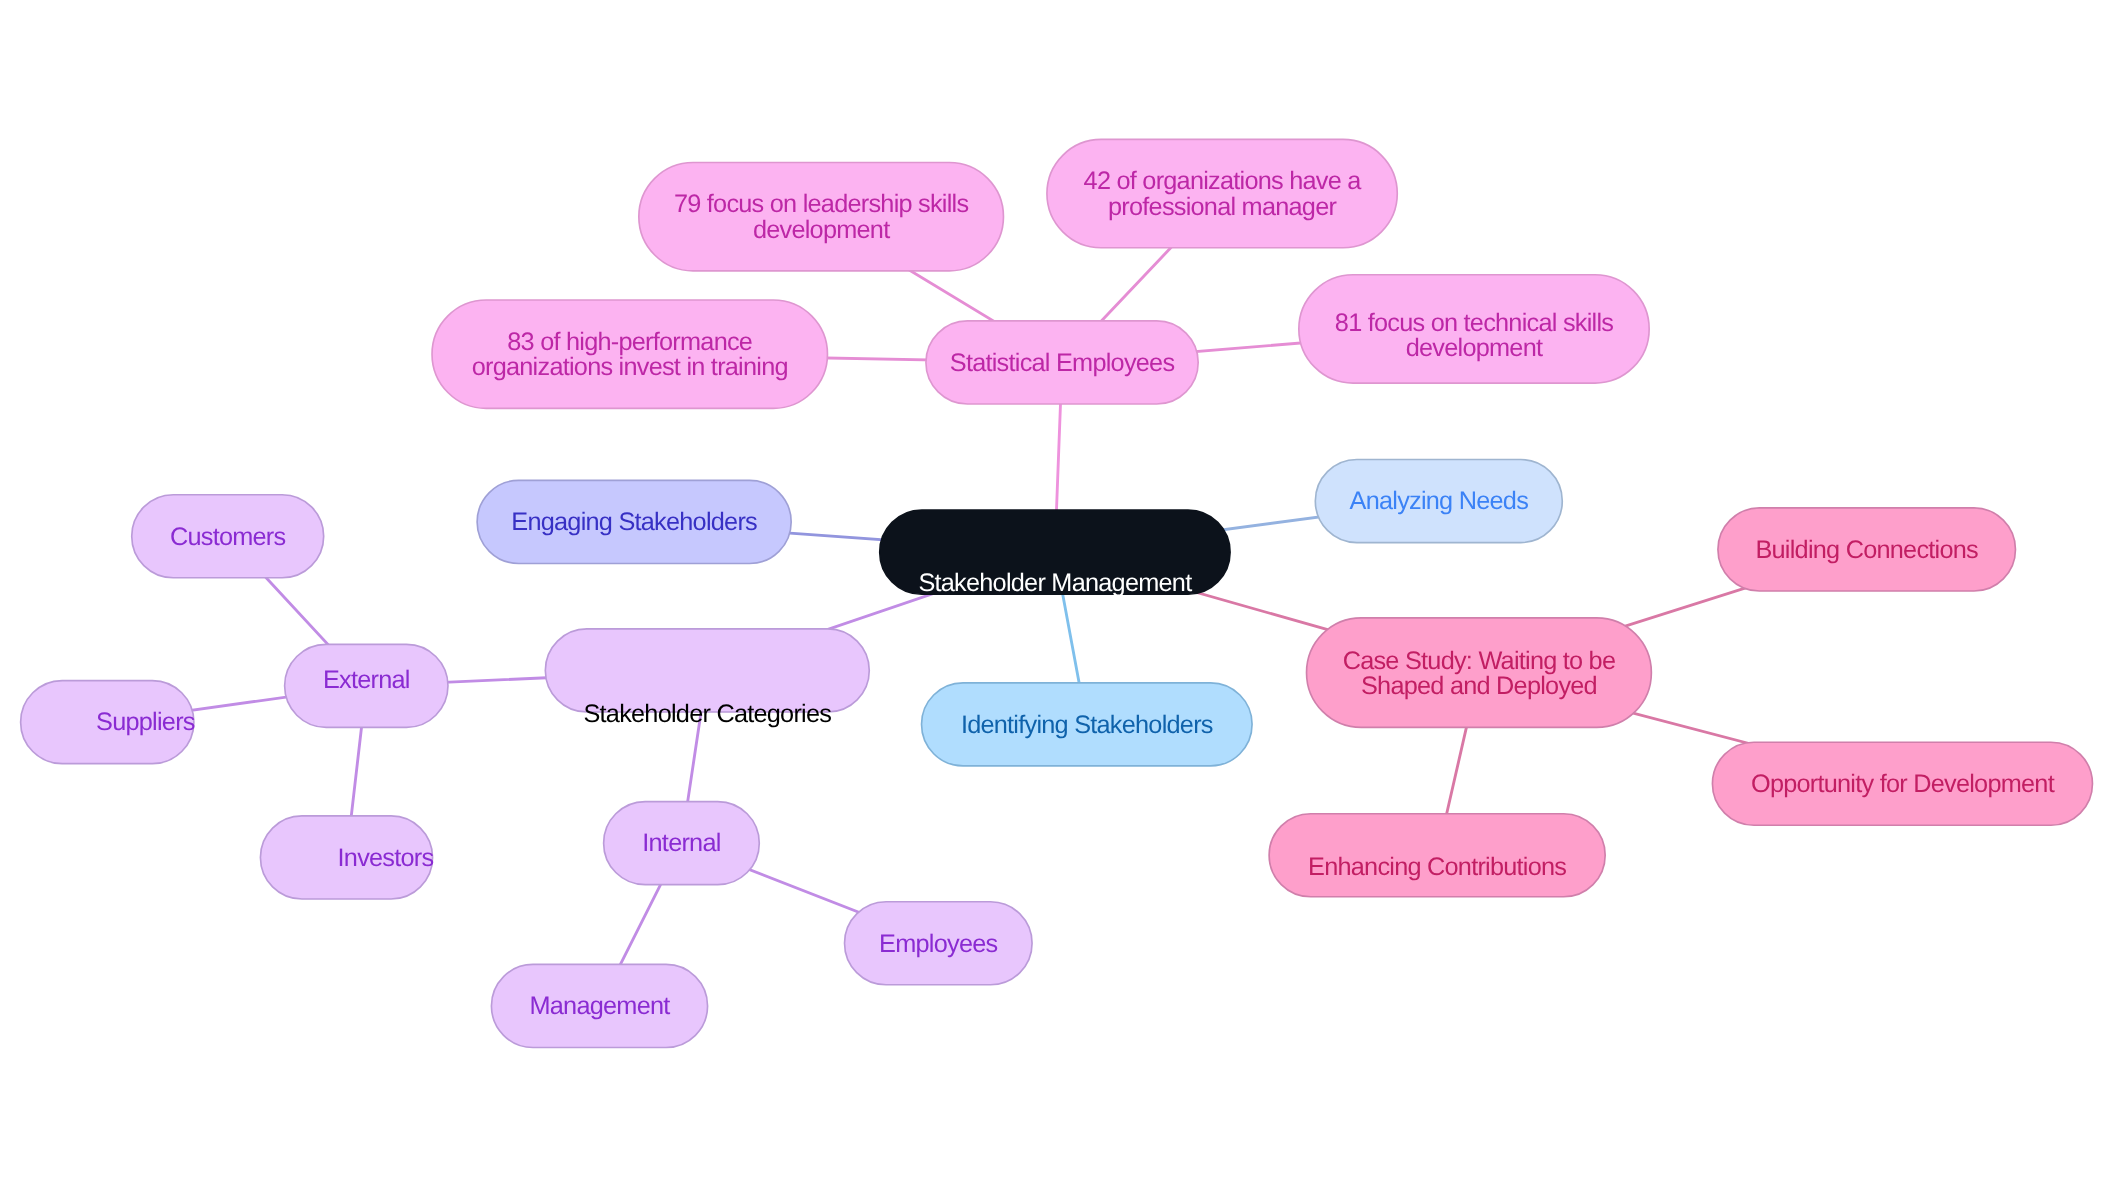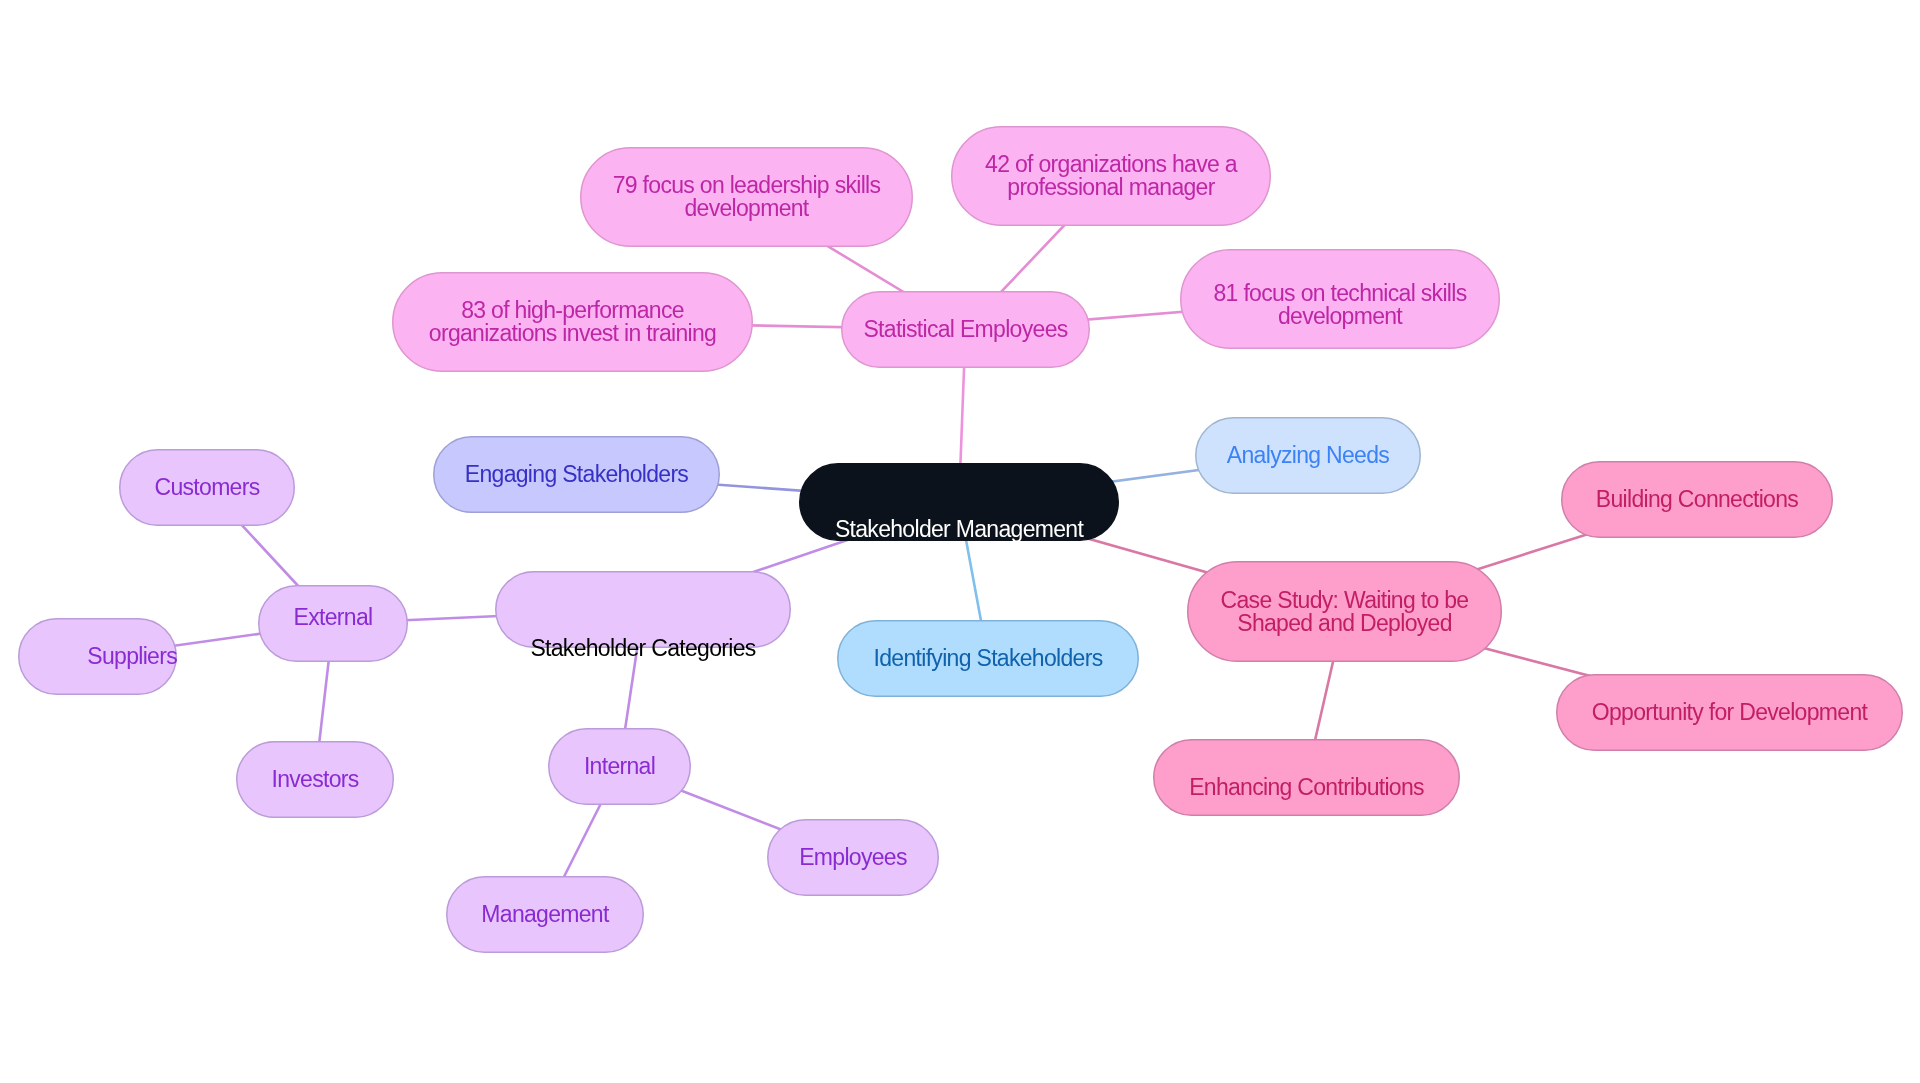--- a/index.html
+++ b/index.html
@@ -124,21 +124,21 @@
   <div class="node" style="left: 119px; top: 449px; width: 176px; height: 77px; color: rgb(138, 43, 210); font-size: 23px;">
     <span class="node-label">
       <span class="line">Customers</span>
     </span>
   </div>
   <div class="node" style="left: 18px; top: 618px; width: 159px; height: 77px; color: rgb(138, 43, 210); font-size: 23px; justify-content: flex-end;">
     <span class="node-label">
       <span class="line">Suppliers</span>
     </span>
   </div>
-  <div class="node" style="left: 236px; top: 741px; width: 158px; height: 77px; color: rgb(138, 43, 210); font-size: 23px;">
+  <div class="node" style="left: 236px; top: 741px; width: 158px; height: 77px; color: rgb(138, 43, 210); font-size: 23px; justify-content: flex-end;">
     <span class="node-label">
       <span class="line">Investors</span>
     </span>
   </div>
   <div class="node" style="left: 548px; top: 728px; width: 143px; height: 77px; color: rgb(138, 43, 210); font-size: 23px;">
     <span class="node-label">
       <span class="line">Internal</span>
     </span>
   </div>
   <div class="node" style="left: 767px; top: 819px; width: 172px; height: 77px; color: rgb(138, 43, 210); font-size: 23px;">

